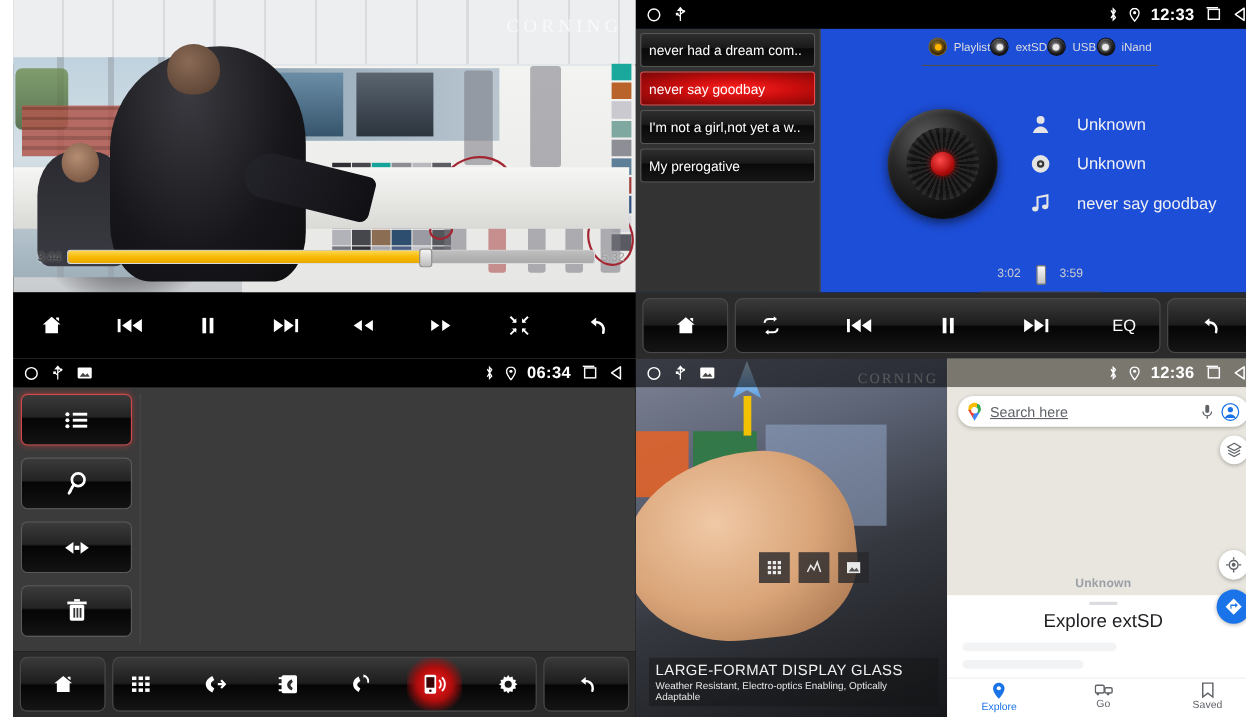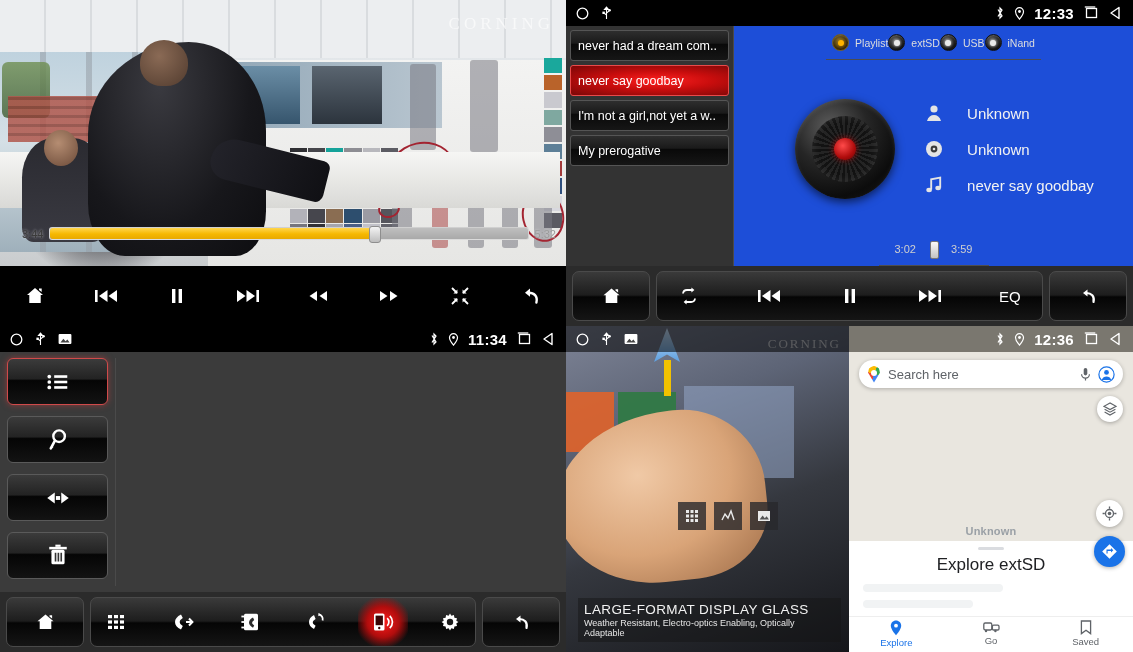--- a/index.html
+++ b/index.html
@@ -7,20 +7,21 @@
     width:1133px; height:652px;
     background:#ffffff;
     font-family:"Liberation Sans", sans-serif;
     overflow:hidden;
   }
   .grid {
     width:1133px; height:652px;
     display:grid;
     grid-template-columns:566px 567px;
     grid-template-rows:326px 326px;
+    padding-left:12px;
   }
   .panel { position:relative; overflow:hidden; background:#000; }
 
   
   .statusbar {
     height:26px; background:#000; color:#fff;
     display:flex; align-items:center; padding:0 10px;
     font-size:13px; position:relative; z-index:20;
   }
   .sb-left { display:flex; align-items:center; gap:12px; }
@@ -280,21 +281,21 @@
   .maps-status {
     height:26px; background:#7a776f; color:#fff;
     display:flex; align-items:center; justify-content:flex-end; gap:9px; padding:0 10px; font-size:13px;
   }
   .maps-canvas { flex:1; position:relative; background:#e9e6df; }
   .search-pill {
     position:absolute; left:10px; right:10px; top:8px; height:28px;
     background:#fff; border-radius:16px; box-shadow:0 1px 4px rgba(0,0,0,.25);
     display:flex; align-items:center; padding:0 8px; gap:7px;
   }
-  .search-text { flex:1; color:#5f6368; font-size:13px; }
+  .search-text { flex:1; color:#5f6368; font-size:13px;text-decoration:underline; }
   .gmarker { width:14px; height:17px; position:relative; }
   .gmarker::before {
     content:""; position:absolute; inset:0;
     background:conic-gradient(from 200deg,#ea4335 0 25%,#fbbc04 25% 50%,#34a853 50% 72%,#4285f4 72% 100%);
     clip-path:polygon(50% 100%, 8% 42%, 14% 14%, 50% 0, 86% 14%, 92% 42%);
     border-radius:50% 50% 45% 45%;
   }
   .gmarker::after { content:""; position:absolute; left:4px; top:4px; width:6px; height:6px; background:#fff; border-radius:50%; }
   .map-fab {
     position:absolute; border-radius:50%; background:#fff;
@@ -710,21 +711,21 @@
           <svg width="10" height="14" viewBox="0 0 10 14">
               <path d="M3 3.5L7 10 5 12V2l2 2L3 10.5" stroke="#fff" stroke-width="1.2" fill="none"></path>
             </svg>
         </span>
         <span class="ic">
           <svg width="11" height="13" viewBox="0 0 11 13">
               <path d="M5.5 0.7C3.2.7 1.5 2.4 1.5 4.6c0 3 4 7.6 4 7.6s4-4.6 4-7.6c0-2.2-1.7-3.9-4-3.9z" fill="none" stroke="#fff" stroke-width="1.2"></path>
               <circle cx="5.5" cy="4.5" r="1.4" fill="#fff"></circle>
             </svg>
         </span>
-        <span class="sb-time">11:34</span>
+        <span class="sb-time">06:34</span>
         <span class="ic">
           <svg width="16" height="14" viewBox="0 0 16 14">
               <rect x="3.5" y="2.5" width="10" height="9" fill="none" stroke="#fff" stroke-width="1.3"></rect>
               <path d="M1.8 1h10.5" stroke="#fff" stroke-width="1.3"></path>
             </svg>
         </span>
         <span class="ic">
           <svg width="15" height="14" viewBox="0 0 15 14">
               <path d="M11 1.5L3 7l8 5.5z" fill="none" stroke="#fff" stroke-width="1.4" stroke-linejoin="round"></path>
             </svg>

